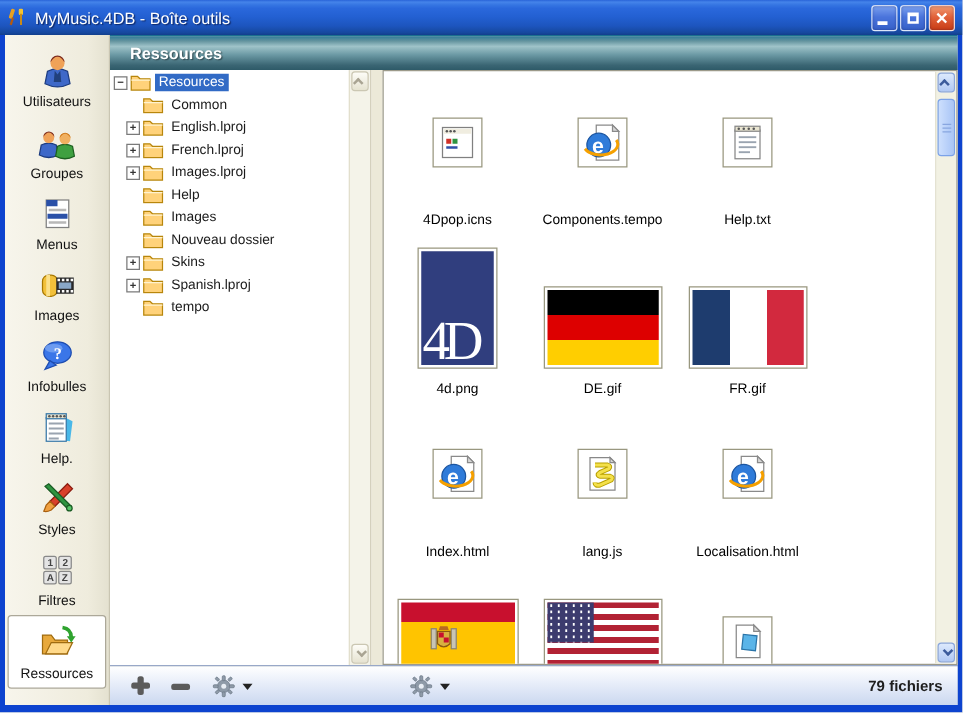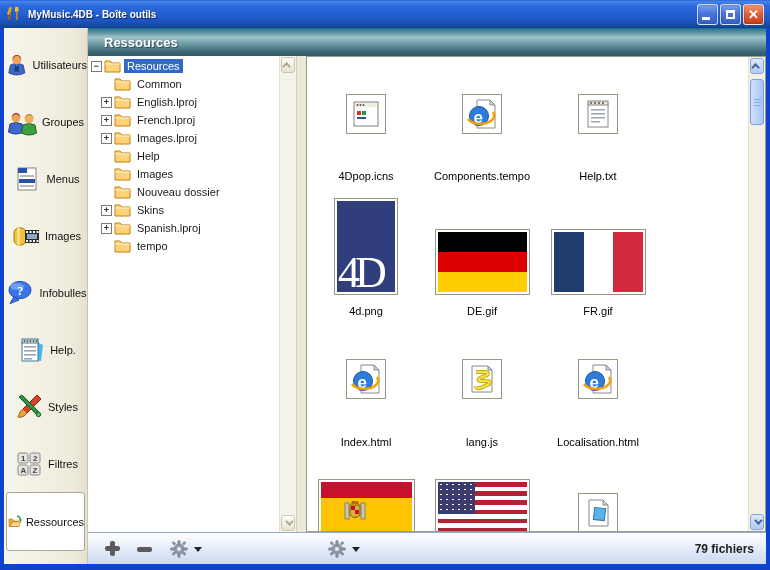--- a/index.html
+++ b/index.html
@@ -6,36 +6,36 @@
   html,body { width:770px; height:570px; overflow:hidden; }
   body { font-family:"Liberation Sans", sans-serif; font-size:11px; color:#1a1a1a; }
 
   
   .window { position:relative; width:770px; height:570px; background:#0d43cf; }
   .titlebar {
     position:absolute; top:0; left:0; right:0; height:28px;
     background:linear-gradient(180deg,#2964d8 0%,#4584ea 6%,#3575e2 14%,#2a68dc 24%,#2360d2 48%,#1d55be 74%,#16489f 93%,#123e8c 100%);
     display:flex; align-items:center; padding:0 6px;
   }
-  .titlebar .title { color:#fff; font-weight:bold; font-size:10px; margin-left:6px; text-shadow:1px 1px 1px rgba(0,0,30,.6); flex:1; }
+  .titlebar .title { color:#fff; font-weight:normal; font-size:13px; margin-left:6px; text-shadow:1px 1px 1px rgba(0,0,30,.6); flex:1; }
   .winbtns { display:flex; gap:2px; }
   .winbtn { width:21px; height:21px; border-radius:3px; border:1px solid rgba(255,255,255,.75);
     display:flex; align-items:center; justify-content:center; position:relative;
     background:linear-gradient(180deg,#7aa0ee 0%,#4a74dc 45%,#3660c8 100%); box-shadow:inset 0 0 2px rgba(0,0,60,.4); }
   .winbtn.close { background:linear-gradient(180deg,#f09a72 0%,#e2623a 45%,#c83c16 100%); }
   .glyph-min { position:absolute; left:4px; bottom:4px; width:8px; height:3px; background:#fff; }
   .glyph-max { width:9px; height:9px; border:2px solid #fff; border-top-width:3px; }
   .glyph-x   { color:#fff; font-weight:bold; font-size:13px; line-height:1; font-family:"Liberation Sans",sans-serif; }
 
   .frame { position:absolute; top:28px; left:4px; right:4px; bottom:6px; background:#ece9d8; display:flex; }
 
   
   .sidebar { width:84px; background:linear-gradient(90deg,#f7f5ec 0%,#efecdd 80%,#e4e1d0 100%);
     border-right:1px solid #c9c5b2; padding-top:8px; display:flex; flex-direction:column; }
-  .sb-item { height:57px; display:flex; flex-direction:row; align-items:center; justify-content:center; gap:3px; cursor:default; }
+  .sb-item { height:57px; display:flex; flex-direction:column; align-items:center; justify-content:center; gap:3px; cursor:default; }
   .sb-item .sb-label { font-size:11px; color:#111; }
   .sb-item.selected { background:#fff; border:1px solid #aca899; border-radius:3px; margin:0 2px; height:59px; }
   .sb-icon { width:32px; height:32px; display:block; }
 
   
   .main { flex:1; display:flex; flex-direction:column; min-width:0; }
   .banner { height:28px; flex:none;
     background:linear-gradient(180deg,#2f7a99 0%,#63939e 14%,#9fc3c9 30%,#6b99a4 55%,#3a6573 86%,#2e5a68 100%);
     border-top:1px solid #1a6f8f; display:flex; align-items:center; padding-left:16px; }
   .banner .banner-title { color:#fff; font-weight:bold; font-size:13px; text-shadow:1px 1px 1px rgba(0,0,0,.45); }

